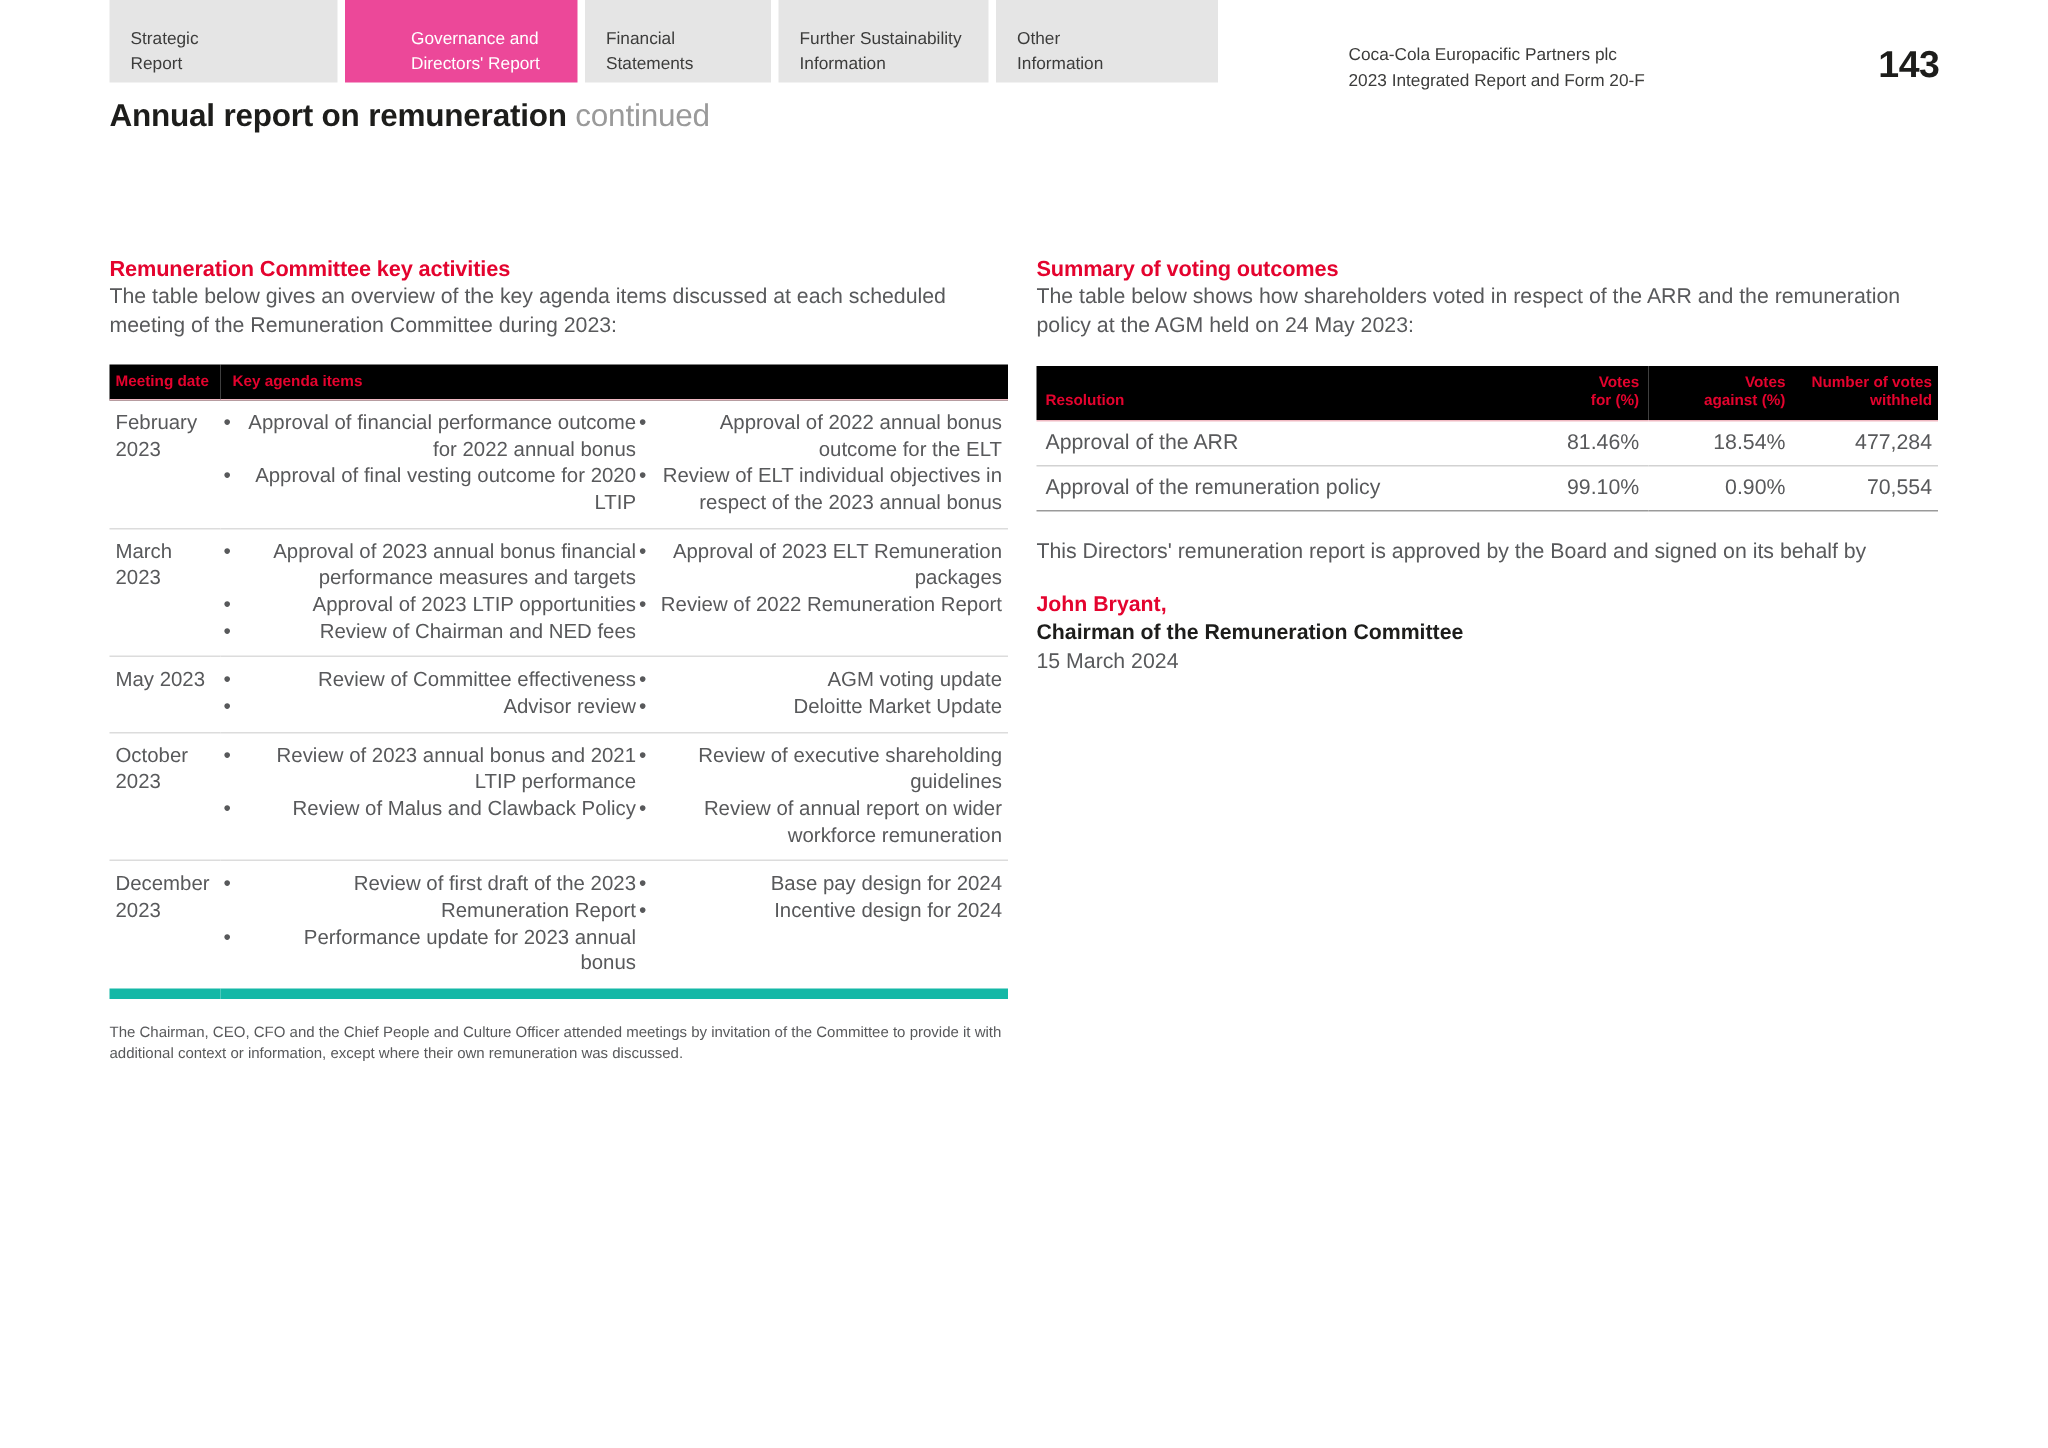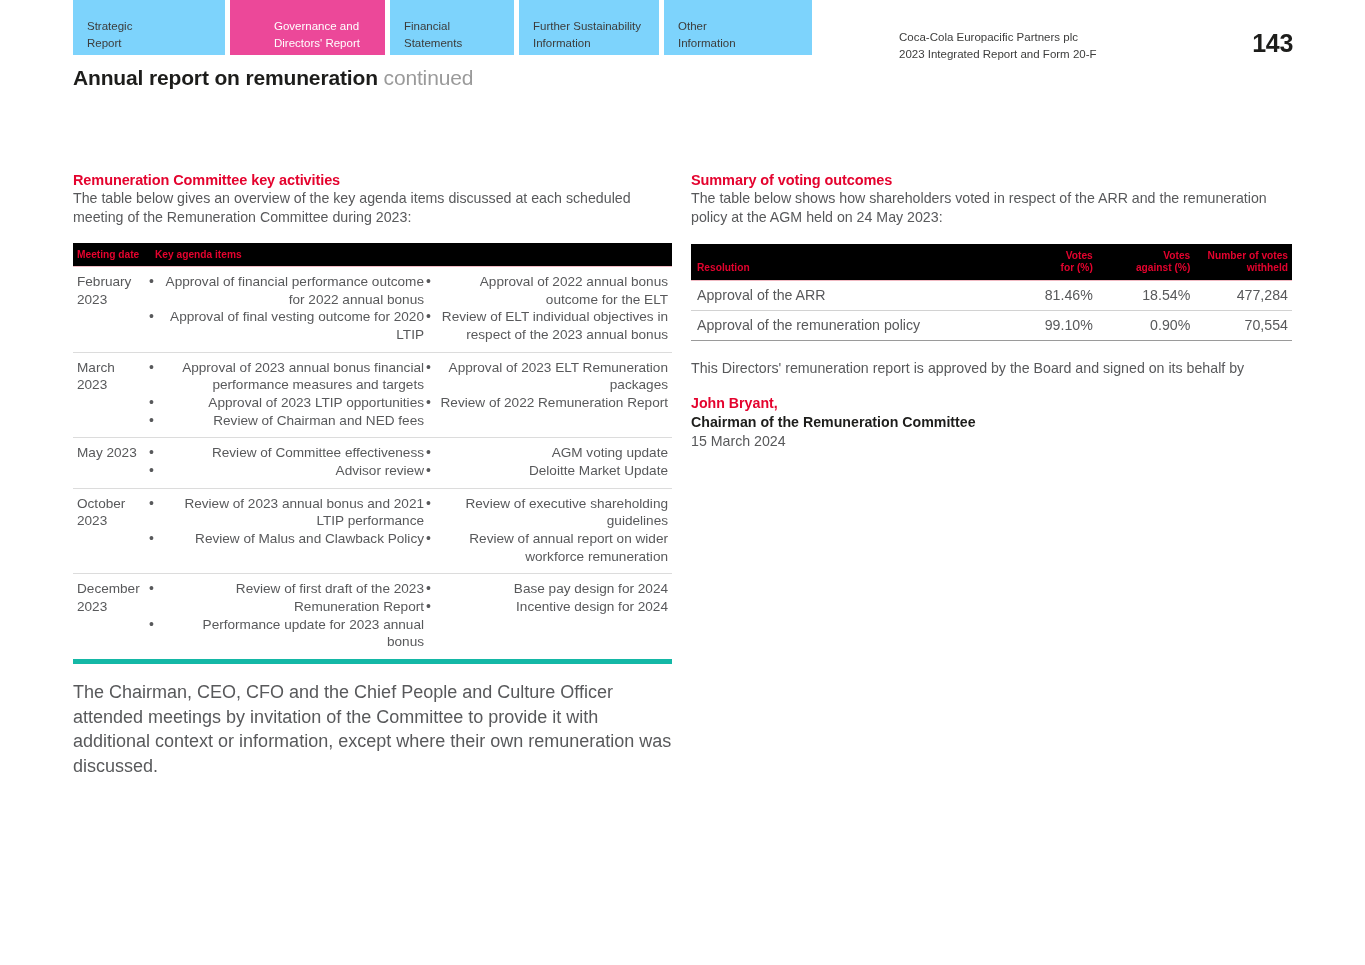--- a/index.html
+++ b/index.html
@@ -19,21 +19,21 @@
 
   
   .tabstrip {
     position: absolute;
     top: 0; left: 73px;
     height: 55px;
     display: flex;
     align-items: stretch;
   }
   .tab {
-    background: #7dd3fc;
+    background: #e5e5e5;
     margin-right: 5px;
     padding: 18px 14px 0 14px;
     font-size: 11.5px;
     line-height: 1.45;
     color: #3c3c3b;
     white-space: pre-line;
   }
   .tab.w1 { width: 152px; }
   .tab.w2 { width: 155px; }
   .tab.w3 { width: 124px; }
@@ -124,21 +124,21 @@
   
   .activities { margin-top: 15px; }
   .activities thead th.date-h { padding-left: 4px; width: 68px; }
   .activities thead th.agenda-h { padding-left: 8px; }
   .activities tbody td {
     vertical-align: top;
     padding: 6px 0 8px 0;
     border-bottom: 1px solid #dcdcdc;
     line-height: 1.3;
   }
-  .activities tbody tr:last-child td { border-bottom: 5px solid #14b8a6; }
+  .activities tbody tr:last-child td { border-bottom: 7px solid #14b8a6; }
   .activities td.date {
     padding-left: 4px;
     width: 78px;
     white-space: pre-line;
   }
   .activities td.items { padding-right: 4px; text-align: right; }
   .items-grid {
     display: flex;
     gap: 0;
   }
@@ -156,21 +156,21 @@
   ul.bl li::before {
     content: "\2022";
     position: absolute;
     left: 2px; top: -1px;
     font-size: 14px;
     color: #58595b;
   }
 
   p.note {
     margin: 16px 0 0 0;
-    font-size: 18px;
+    font-size: 10px;
     line-height: 1.36;
     color: #58595b;
   }
 
   
   .voting { margin-top: 16px; }
   .voting thead th.res-h { padding-left: 6px; width: 320px; }
   .voting thead th.num-h {
     text-align: right;
     padding-right: 6px;

